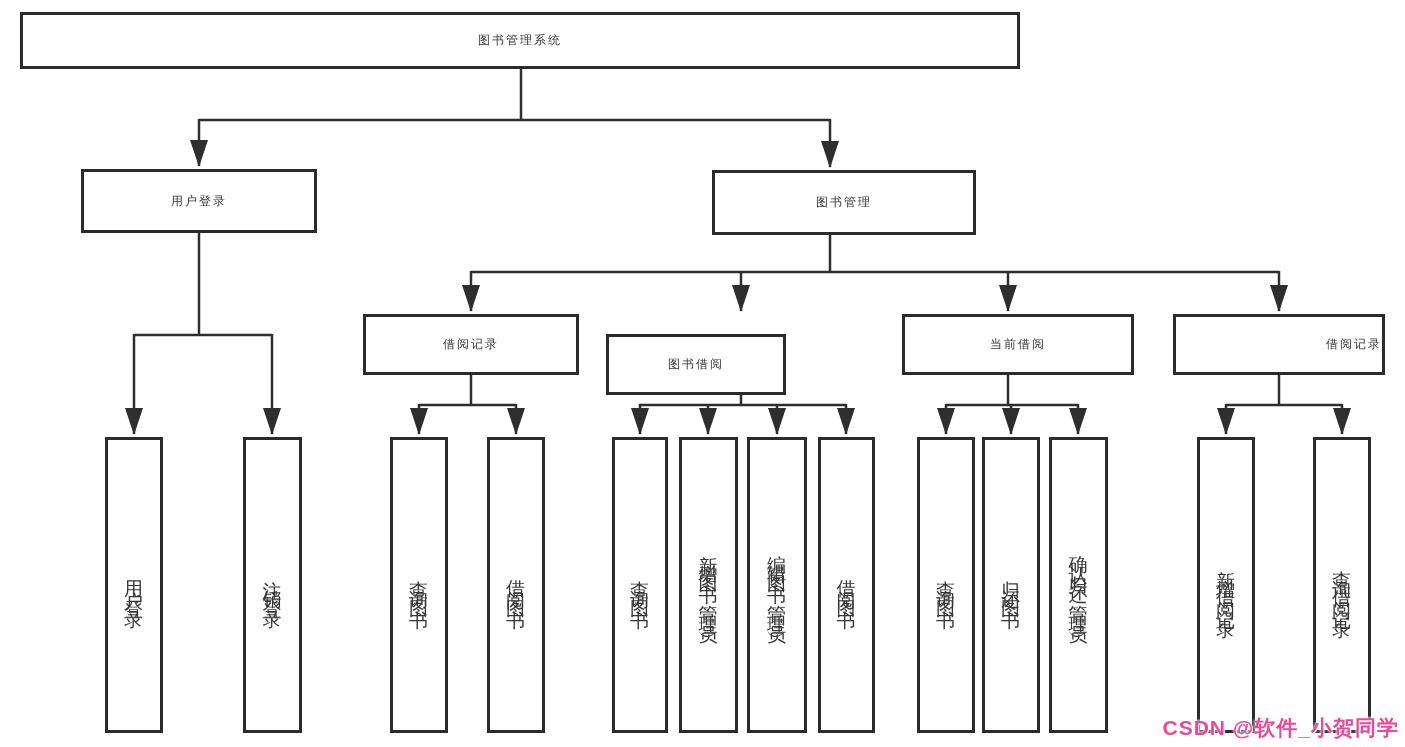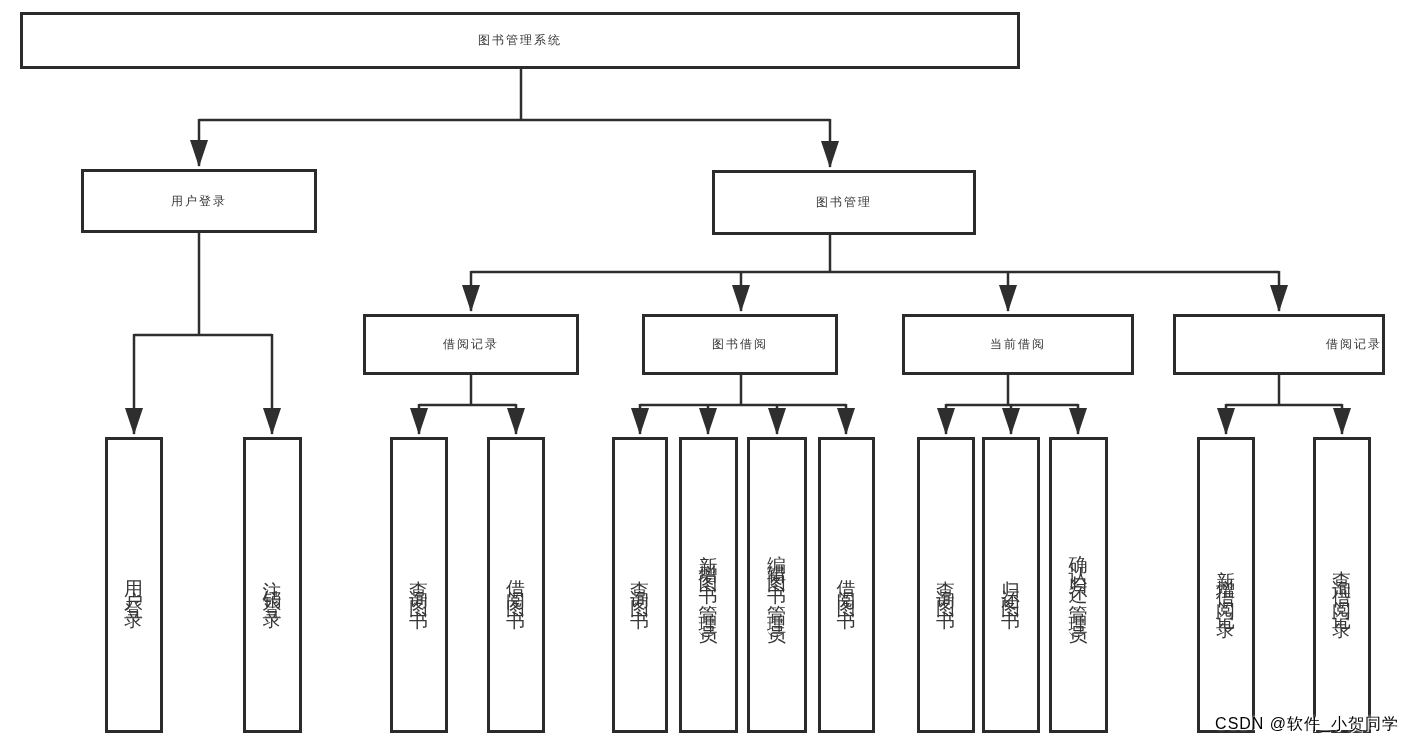--- a/index.html
+++ b/index.html
@@ -32,21 +32,21 @@
     white-space:nowrap;
   }
   
   .n-root   { left:20px;  top:12px;  width:1000px; height:57px; }
   
   .n-l2a    { left:81px;  top:169px; width:236px; height:64px; }
   .n-l2b    { left:712px; top:170px; width:264px; height:65px; }
   
   .n-l3     { top:314px; height:61px; }
   .n-l3a    { left:363px;  width:216px; }
-  .n-l3b    { left:642px;  width:196px; }
+  .n-l3b    { left:606px;  width:180px;margin-top:20px; }
   .n-l3c    { left:902px;  width:232px; }
   .n-l3d    { left:1173px; width:212px;justify-content:flex-end; }
   
   .leaf     { top:437px; height:296px; }
   .lf1      { left:105px;  width:58px; }
   .lf2      { left:243px;  width:59px; }
   .lf3      { left:390px;  width:58px; }
   .lf4      { left:487px;  width:58px; }
   .lf5      { left:612px;  width:56px; }
   .lf6      { left:679px;  width:59px; }
@@ -54,25 +54,26 @@
   .lf8      { left:818px;  width:57px; }
   .lf9      { left:917px;  width:58px; }
   .lf10     { left:982px;  width:58px; }
   .lf11     { left:1049px; width:59px; }
   .lf12     { left:1197px; width:58px; }
   .lf13     { left:1313px; width:58px; }
   .watermark {
     position:absolute;
     right:6px; top:714px;
     z-index:2;
-    font-size:16px;
-    color:#000000;
+    font-size:21px;
+    color:#ec4899;
     letter-spacing:1px;
     white-space:nowrap;
     text-shadow:0 0 3px #ffffff, 0 0 3px #ffffff, 1px 1px 0 #ffffff;
+    font-weight:bold;
   }
 </style>
 </head>
 <body>
 
 <div id="canvas">
 
   <svg id="connectors" width="1405" height="747" viewBox="0 0 1405 747">
     <defs>
       <marker id="arrow" markerUnits="userSpaceOnUse" markerWidth="27" markerHeight="18" refX="26" refY="9" orient="auto">

